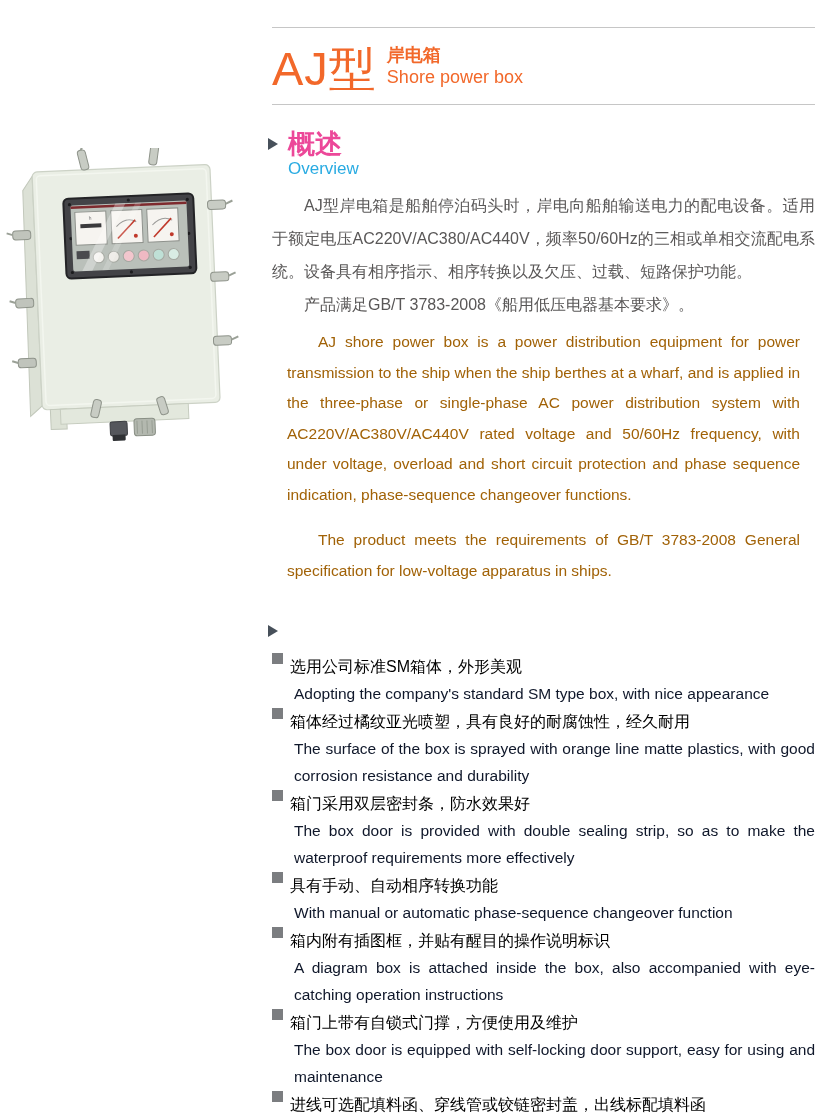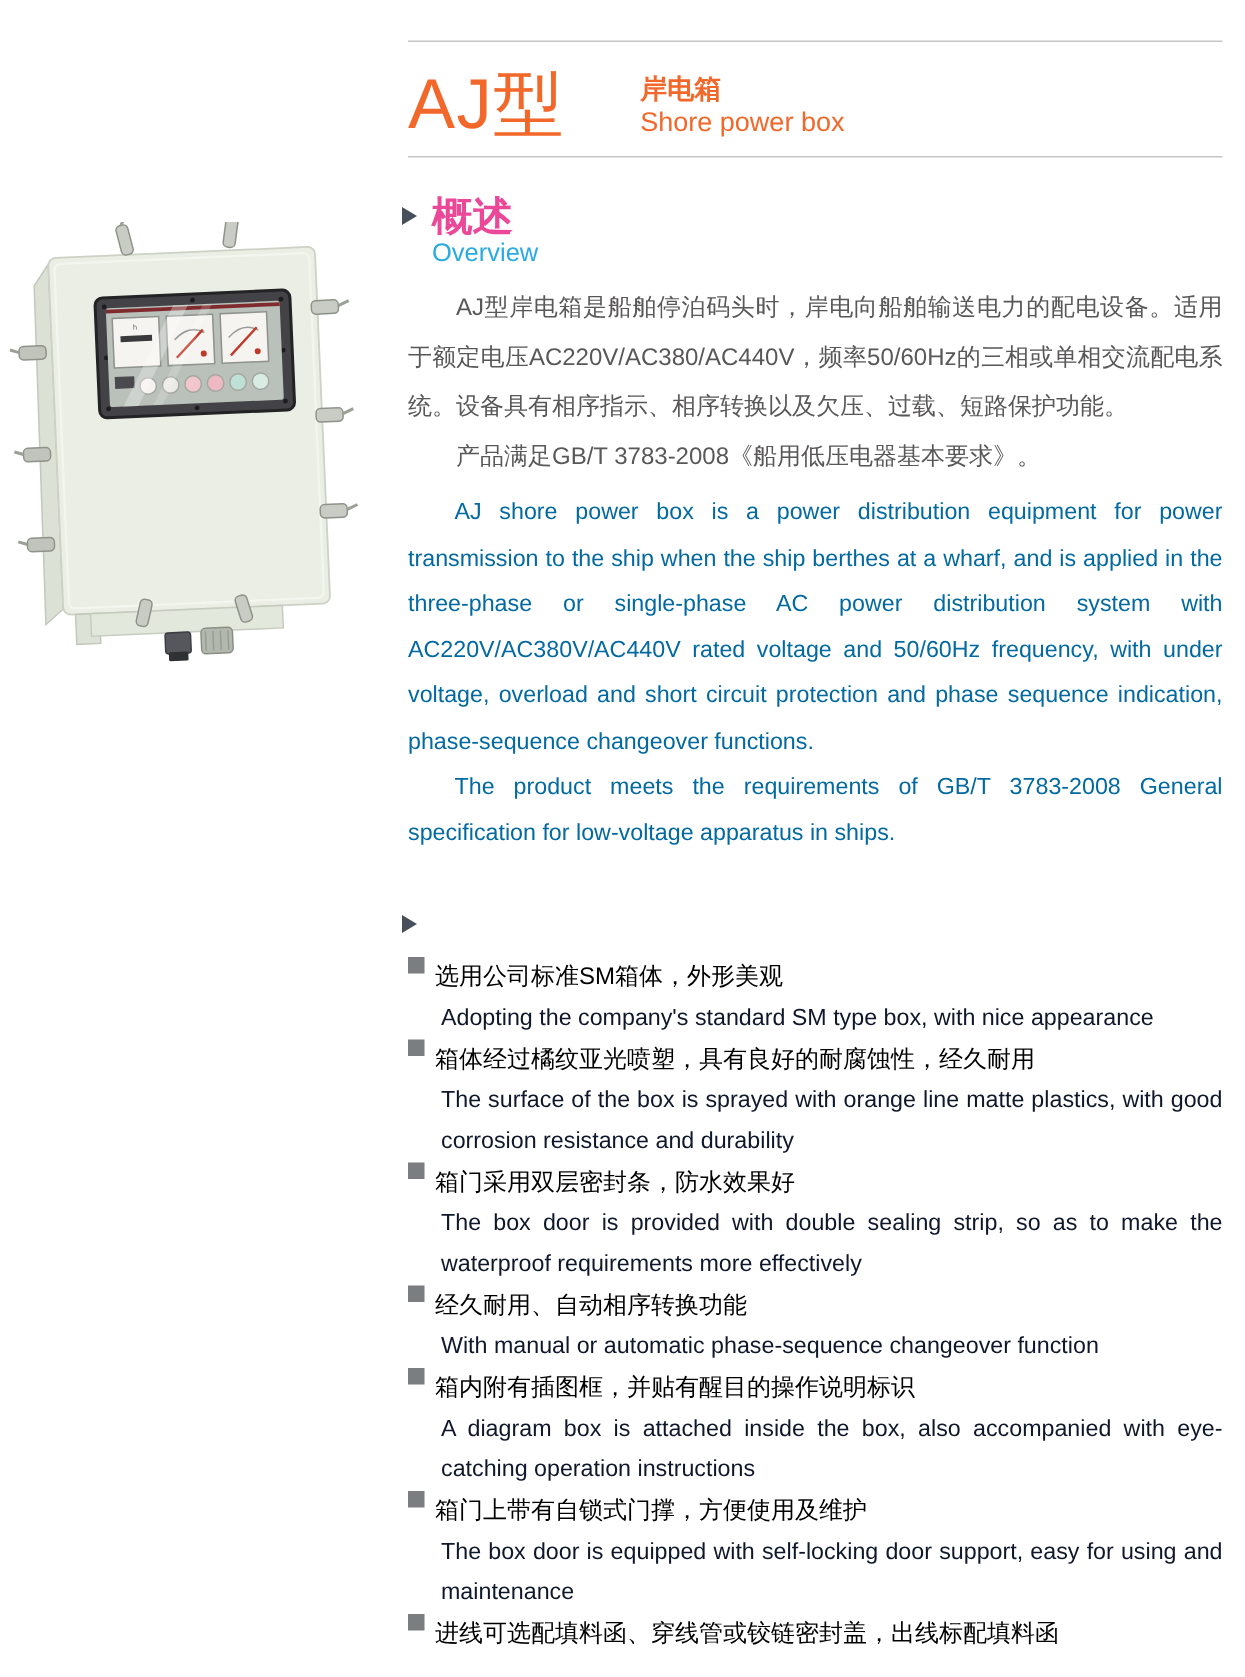--- a/index.html
+++ b/index.html
@@ -15,23 +15,22 @@
     position:absolute;left:6px;top:148px;width:250px;height:320px;
   }
   .product-figure svg{display:block;width:100%;height:100%;}
   
   .content{
     position:absolute;left:272px;top:0;width:543px;
   }
   .rule{border-top:1px solid #c6c6c6;height:0;}
   .rule.top{margin-top:27px;}
   .title-row{
-    display:flex;align-items:flex-end;
+    display:flex;
     padding:16px 0 10px 0;
-    gap:40px;
   }
   .model{
     font-size:47px;line-height:50px;color:#f2682a;
     letter-spacing:1px;
   }
   .subtitle{display:flex;flex-direction:column;margin-left:10px;padding-bottom:2px;}
   .sub-cn{font-size:18px;font-weight:bold;color:#f2682a;line-height:22px;}
   .sub-en{font-size:18px;color:#f2682a;line-height:22px;}
   
   .sec-head{display:flex;align-items:flex-start;margin:0 0 10px -4px;}
@@ -46,21 +45,21 @@
   }
   .sec-en{font-size:17px;line-height:20px;color:#29abe2;}
   .sec-overview{margin-top:24px;}
   .sec-features{margin-top:30px;}
   
   p.cn{
     margin:0;font-size:16px;line-height:33px;color:#595757;
     text-align:justify;text-indent:2em;
   }
   p.en{
-    margin:0;font-size:15.5px;line-height:30.5px;color:#0369a1;
+    margin:15px;font-size:15.5px;line-height:30.5px;color:#a16207;
     text-align:justify;text-indent:2em;
   }
   p.en.gap{margin-top:6px;}
   
   .features{margin-top:16px;}
   .feature .cn-line{
     font-size:16px;line-height:27px;color:#000000;
     display:flex;align-items:flex-start;margin-top:1px;
   }
   .bullet{
@@ -244,21 +243,21 @@
           <div class="cn-line">
               <span class="bullet"></span>
               <span>箱门采用双层密封条，防水效果好</span>
             </div>
           <p class="en-line">The box door is provided with double sealing strip, so as to make the waterproof requirements more effectively</p>
         </div>
 
         <div class="feature">
           <div class="cn-line">
               <span class="bullet"></span>
-              <span>经久耐用、自动相序转换功能</span>
+              <span>具有手动、自动相序转换功能</span>
             </div>
           <p class="en-line">With manual or automatic phase-sequence changeover function</p>
         </div>
 
         <div class="feature">
           <div class="cn-line">
               <span class="bullet"></span>
               <span>箱内附有插图框，并贴有醒目的操作说明标识</span>
             </div>
           <p class="en-line">A diagram box is attached inside the box, also accompanied with eye-catching operation instructions</p>

